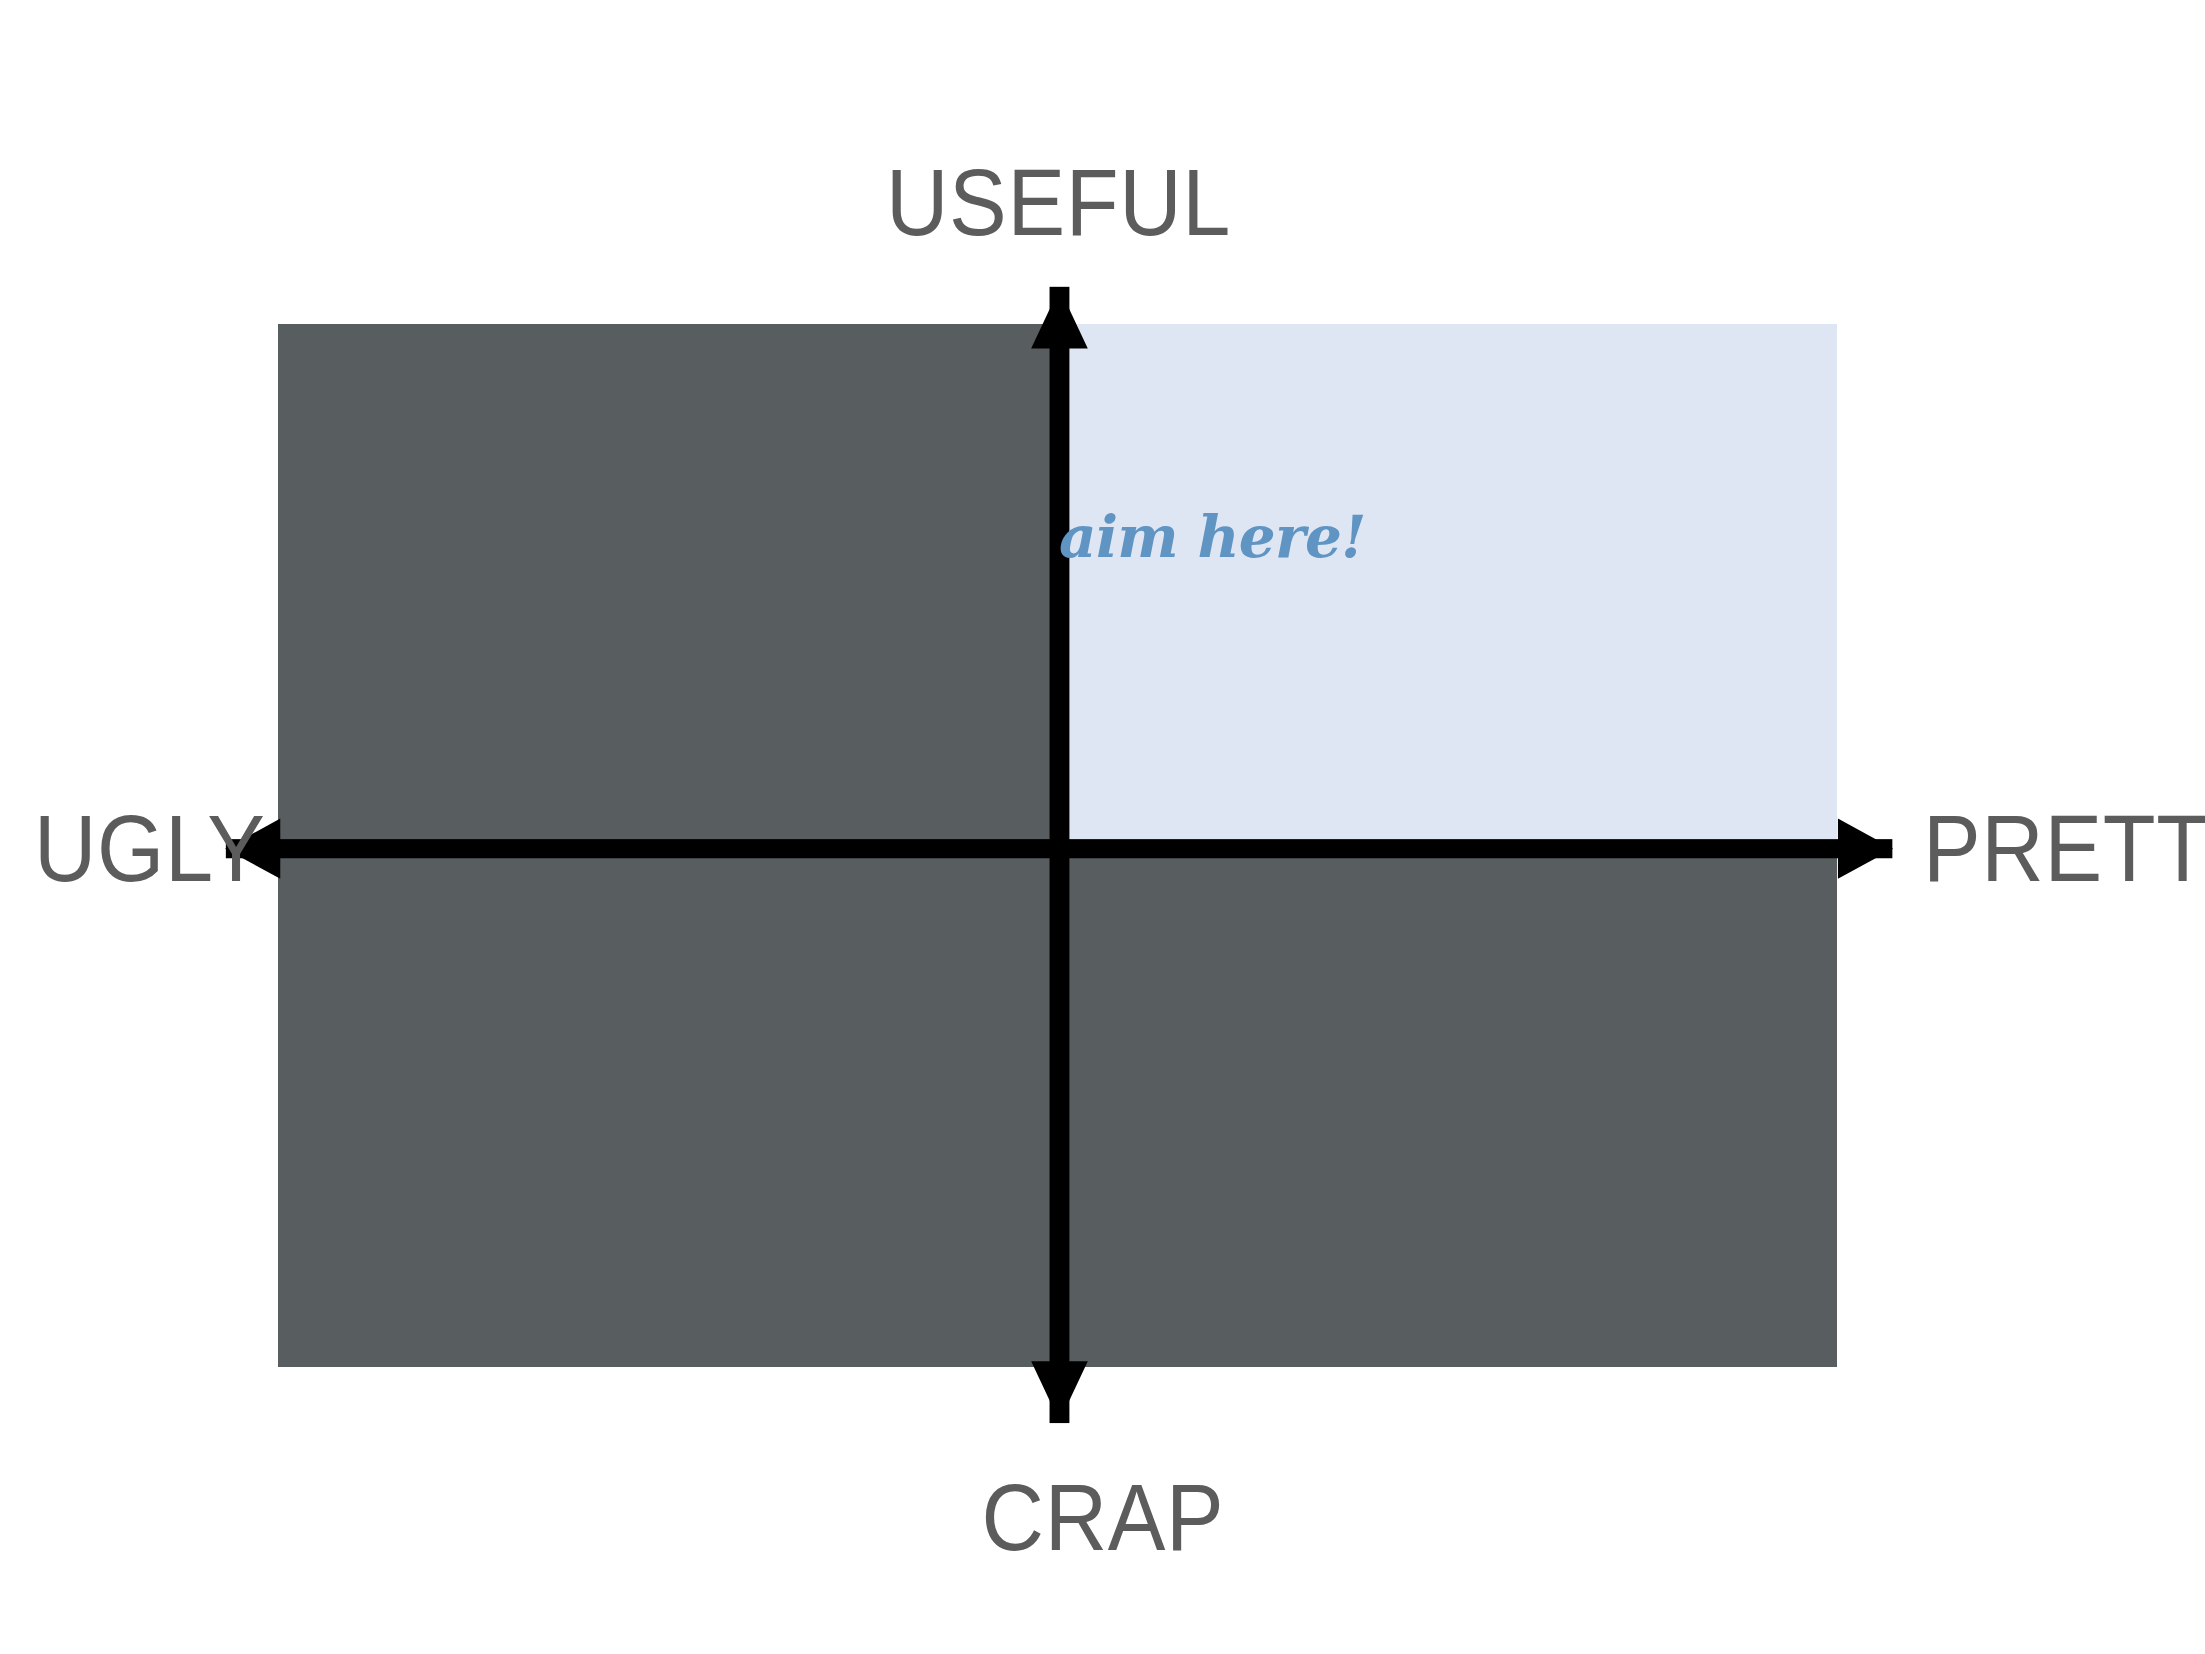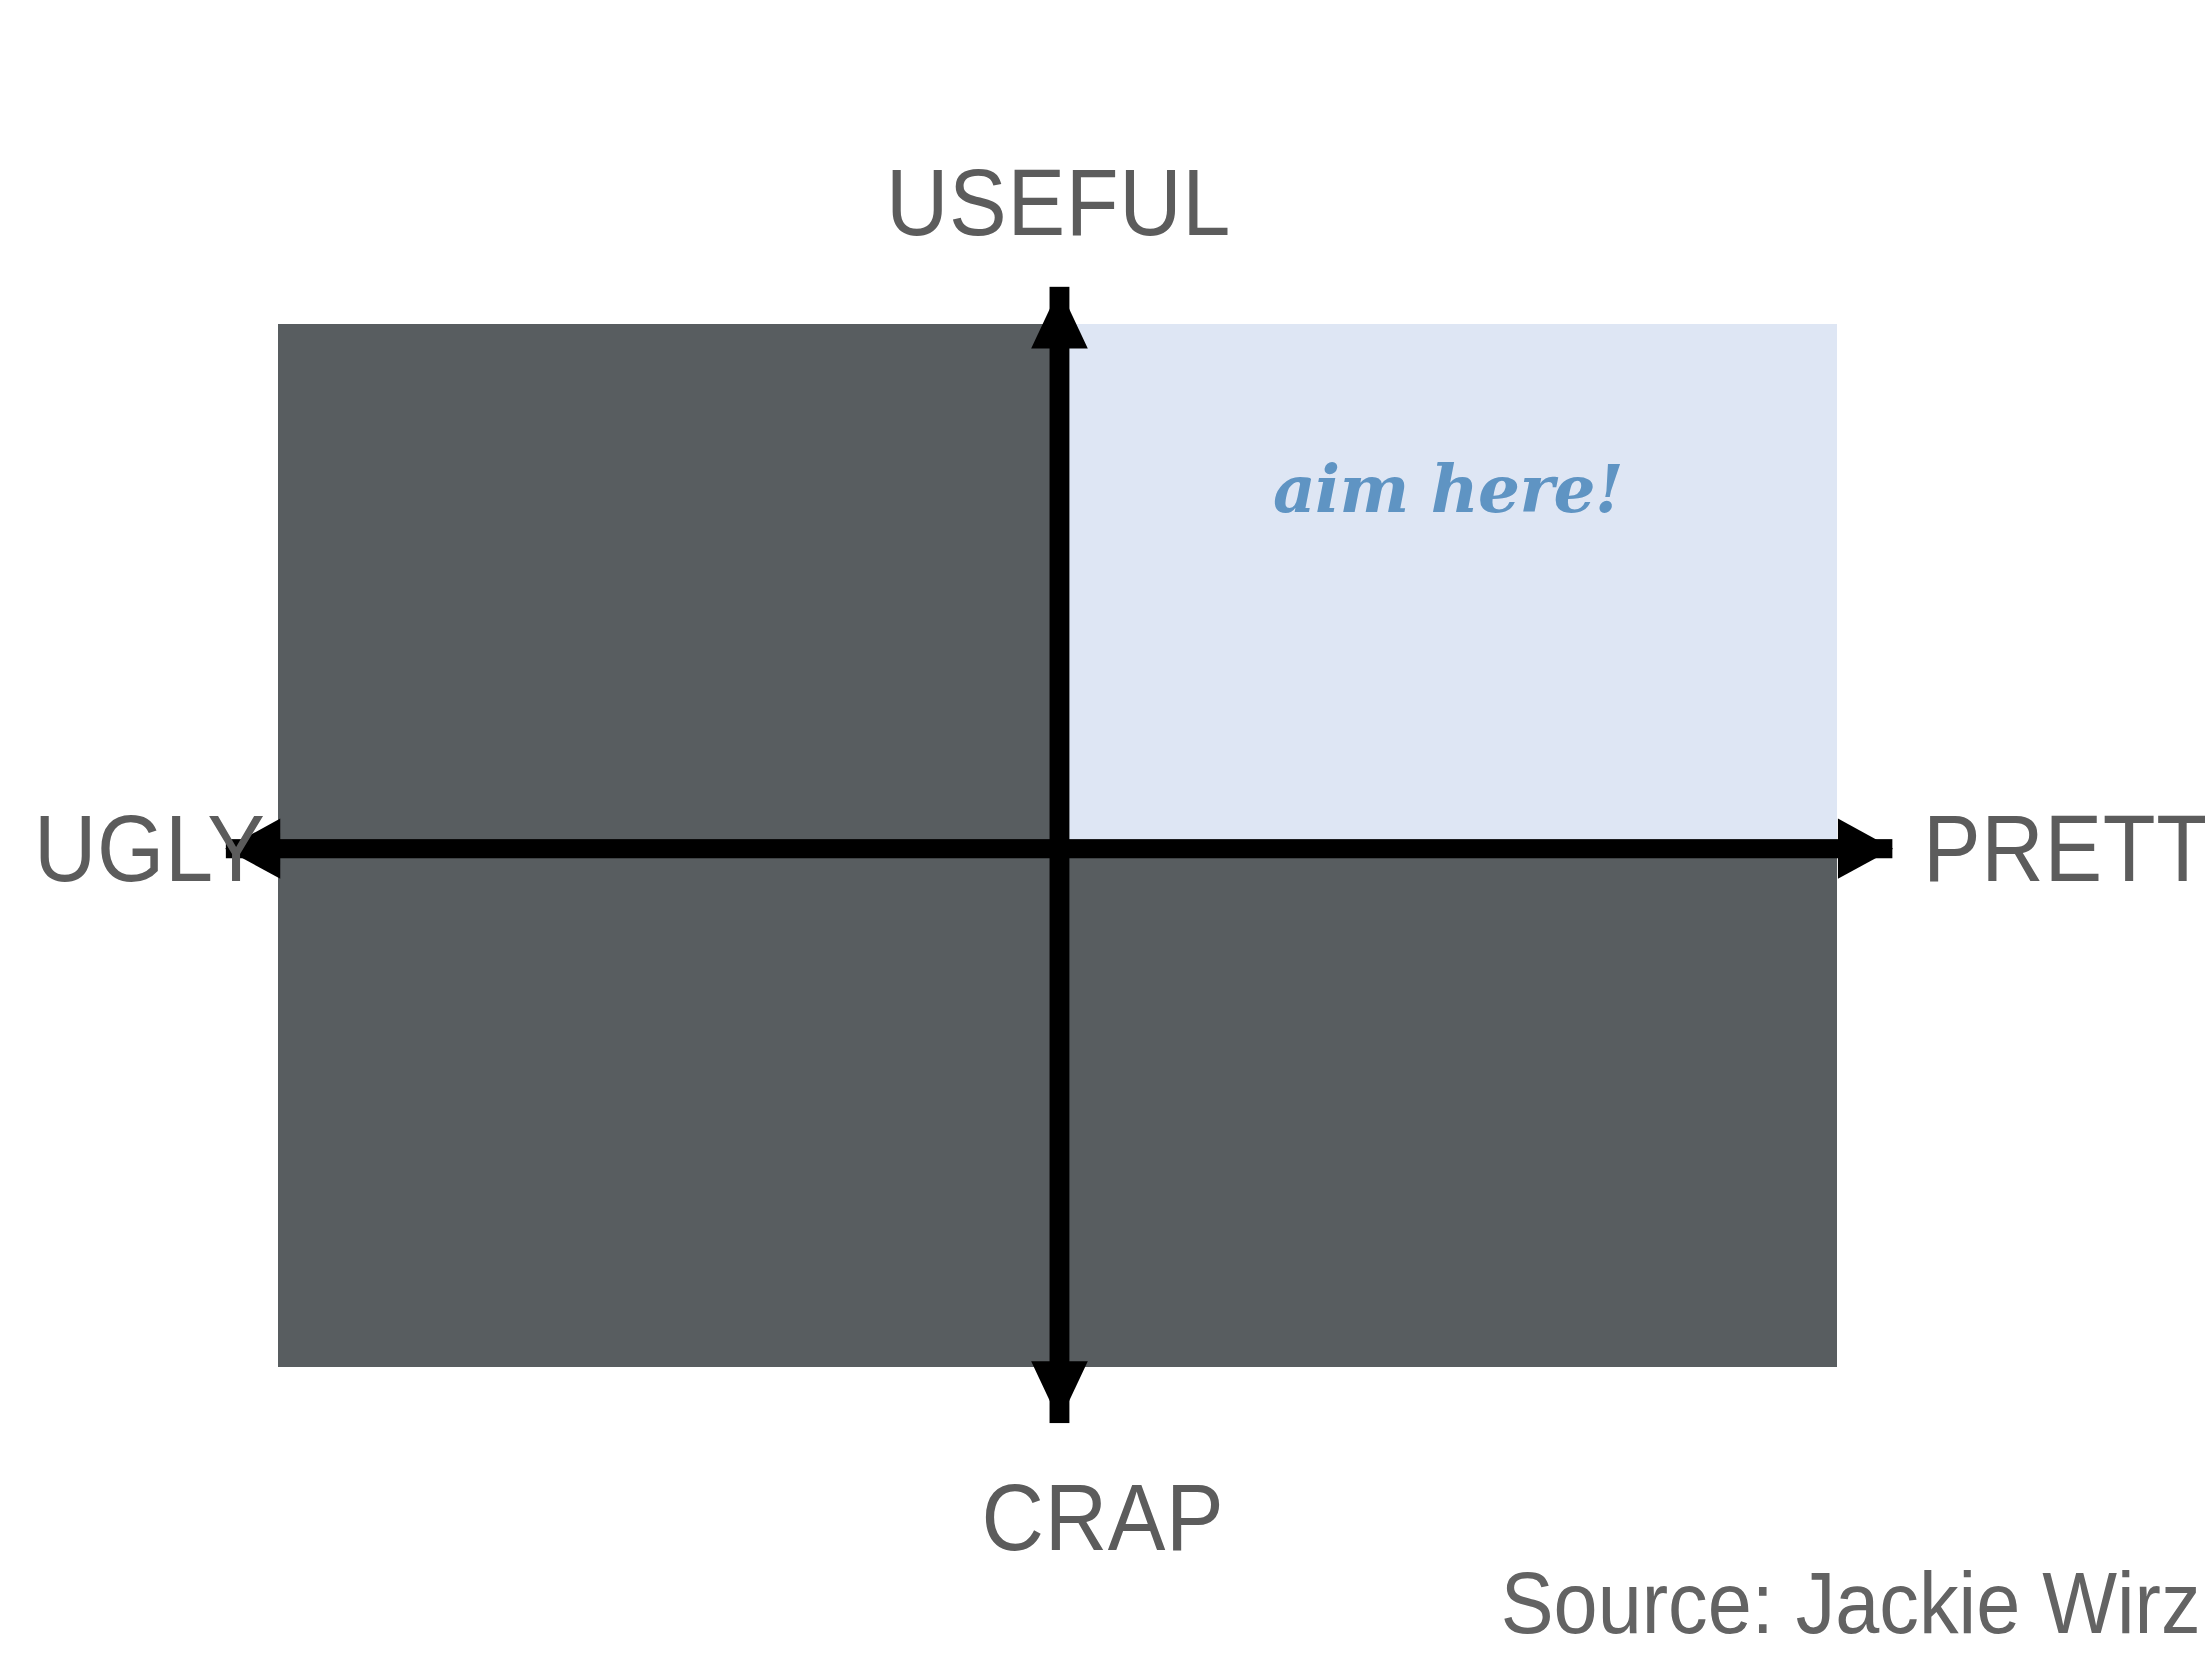--- a/index.html
+++ b/index.html
@@ -79,28 +79,27 @@
   #label-pretty {
     left: 1923px;
     top: 802px;
     transform-origin: left center;
   }
 
   
   #aim-here {
     position: absolute;
     left: 1059px;
-    top: 456px;
+    top: 508px;
     width: 778px;
-    text-align: center;
     color: #5f94c3;
     font-family: "DejaVu Serif", serif;
     font-style: italic;
     font-weight: 700;
-    font-size: 66px;
+    font-size: 58px;
     letter-spacing: -0.7px;
     line-height: 1;
     white-space: nowrap;
   }
 
   
   #source-note {
     position: absolute;
     right: 4.4px;
     bottom: 1.5px;
@@ -142,16 +141,15 @@
   <div class="axis-label" id="label-useful" style="color: rgb(92, 92, 92);"><span>USEFUL</span></div>
 
   <div class="axis-label" id="label-crap" style="color: rgb(92, 92, 92);"><span>CRAP</span></div>
 
   <div class="axis-label" id="label-ugly" style="color: rgb(92, 92, 92);">UGLY</div>
 
   <div class="axis-label" id="label-pretty" style="color: rgb(92, 92, 92);">PRETTY</div>
 
   <div id="aim-here" style="color: rgb(95, 148, 195);">aim here!</div>
 
-  <div id="source-note" style="color: rgb(99, 99, 99);"><span>Source: Jackie Wirz</span></div>
 
 </div>
 
 
 </body></html>

